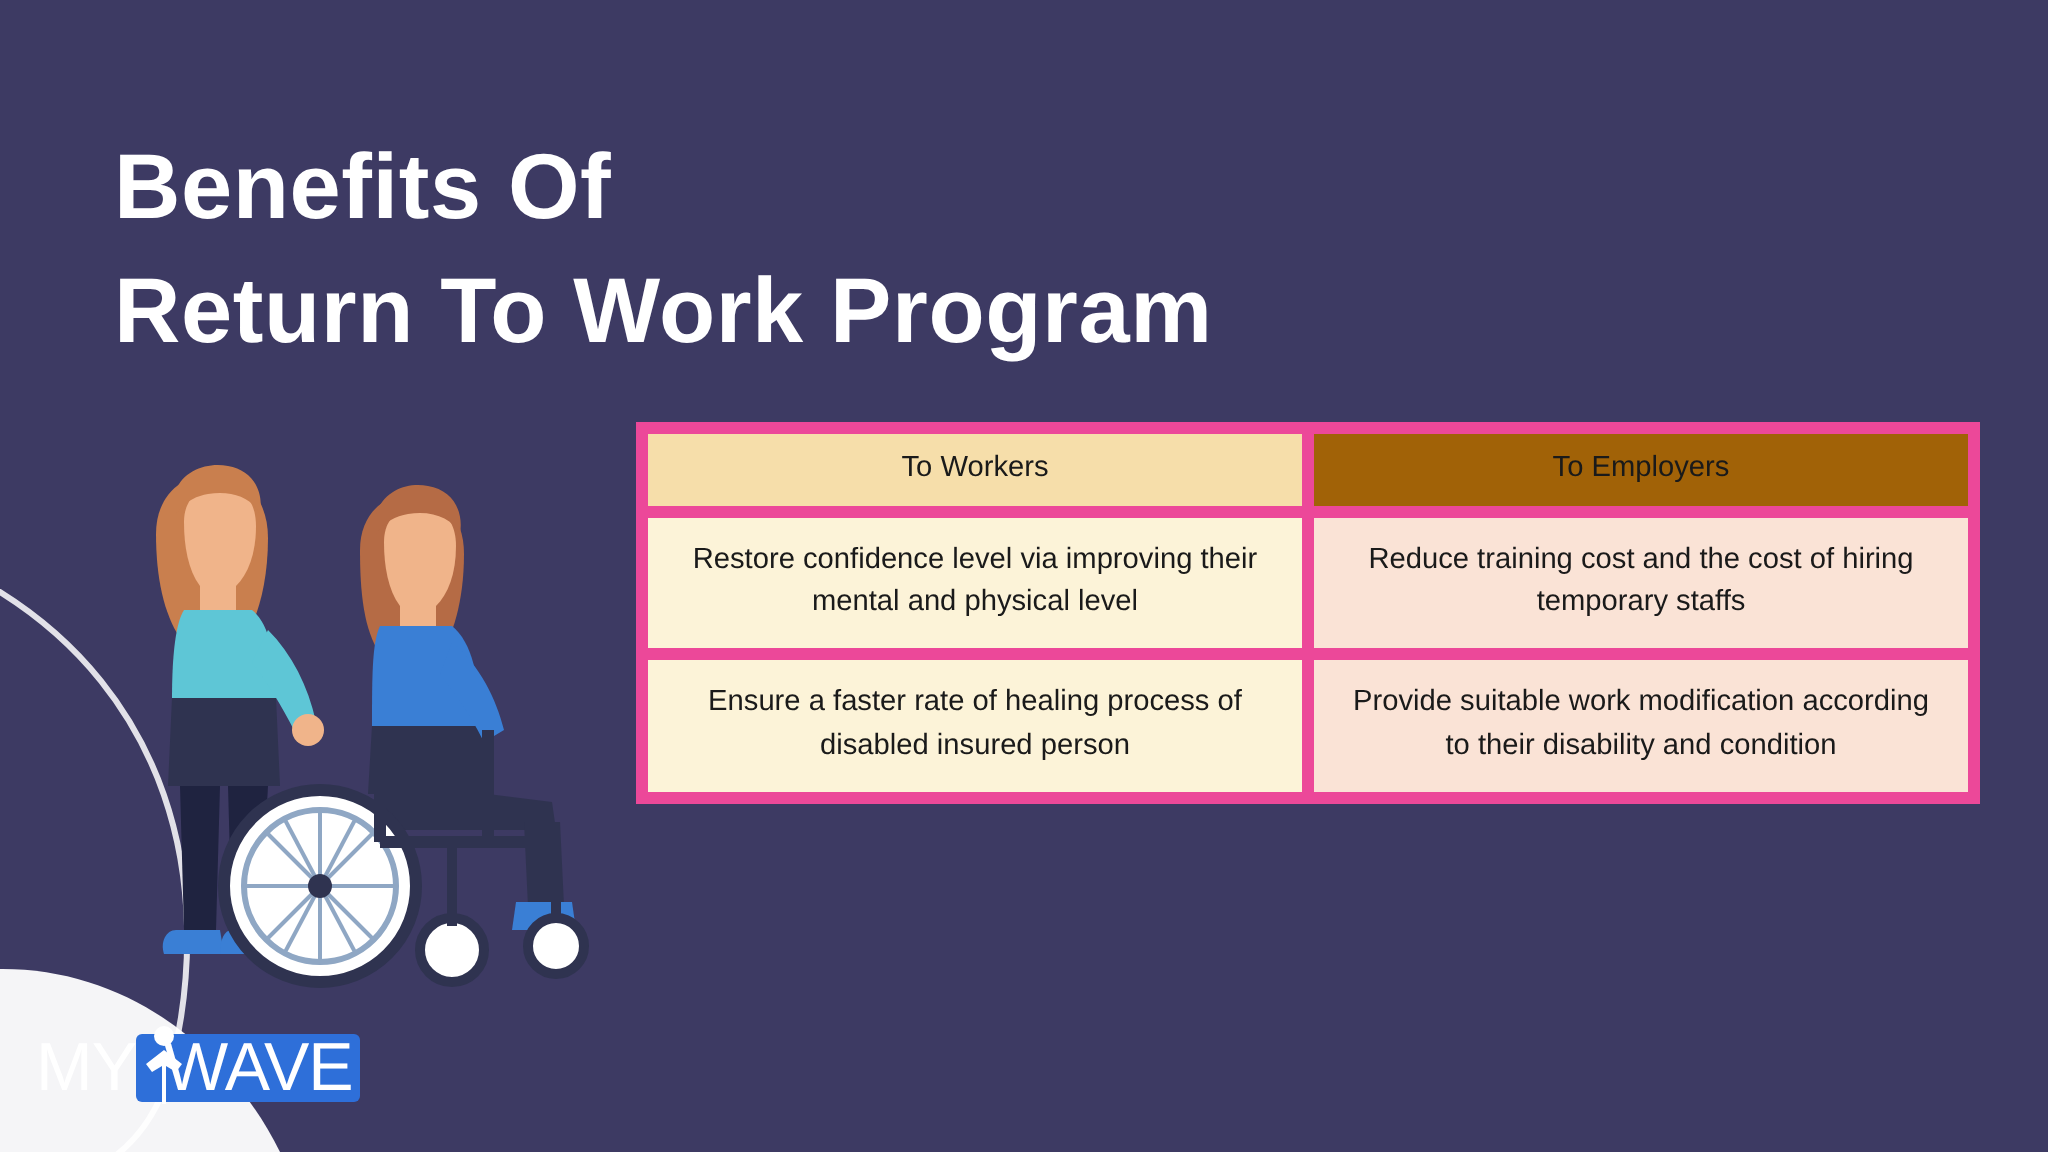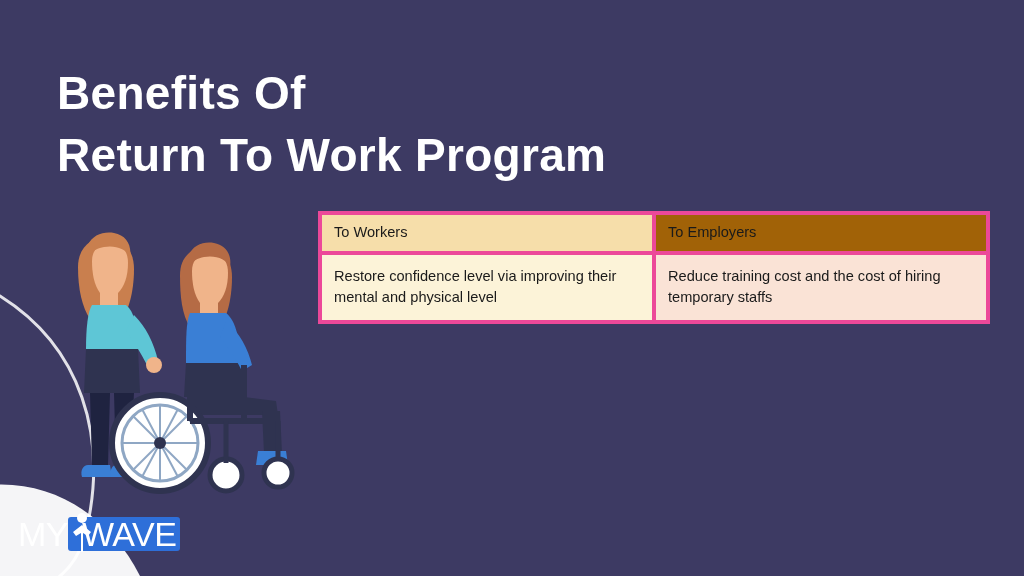--- a/index.html
+++ b/index.html
@@ -101,28 +101,28 @@
     top: 211px;
     width: 672px;
   }
   table.benefits {
     border-collapse: collapse;
     width: 100%;
     table-layout: fixed;
     background: #ffffff;
   }
   table.benefits td, table.benefits th {
-    border: 4px solid #ec4899;
+    border: 6px solid #ec4899;
     vertical-align: top;
     padding: 11px 12px 12px 12px;
     font-size: 14.6px;
     line-height: 1.45;
     color: #1a1a1a;
     font-weight: normal;
-    text-align: left;
+    text-align: center;
   }
   table.benefits thead th {
     padding: 7px 12px 8px 12px;
     font-size: 14.6px;
     color: #1a1a1a;
   }
   th.head-workers { background: #f6deaa; }
   th.head-employers { background: #a16207; }
   td.col-workers { background: #fcf3d8; }
   td.col-employers { background: #fae3d6; }
@@ -210,17 +210,21 @@
         <tr>
           <th class="head-workers">To Workers</th>
           <th class="head-employers">To Employers</th>
         </tr>
       </thead>
       <tbody>
         <tr>
           <td class="col-workers">Restore confidence level via improving their mental and physical level</td>
           <td class="col-employers">Reduce training cost and the cost of hiring temporary staffs</td>
         </tr>
+        <tr>
+          <td class="col-workers">Ensure a faster rate of healing process of disabled insured person</td>
+          <td class="col-employers">Provide suitable work modification according to their disability and condition</td>
+        </tr>
       </tbody>
     </table>
   </div>
 
 </div>
 
 </body></html>

